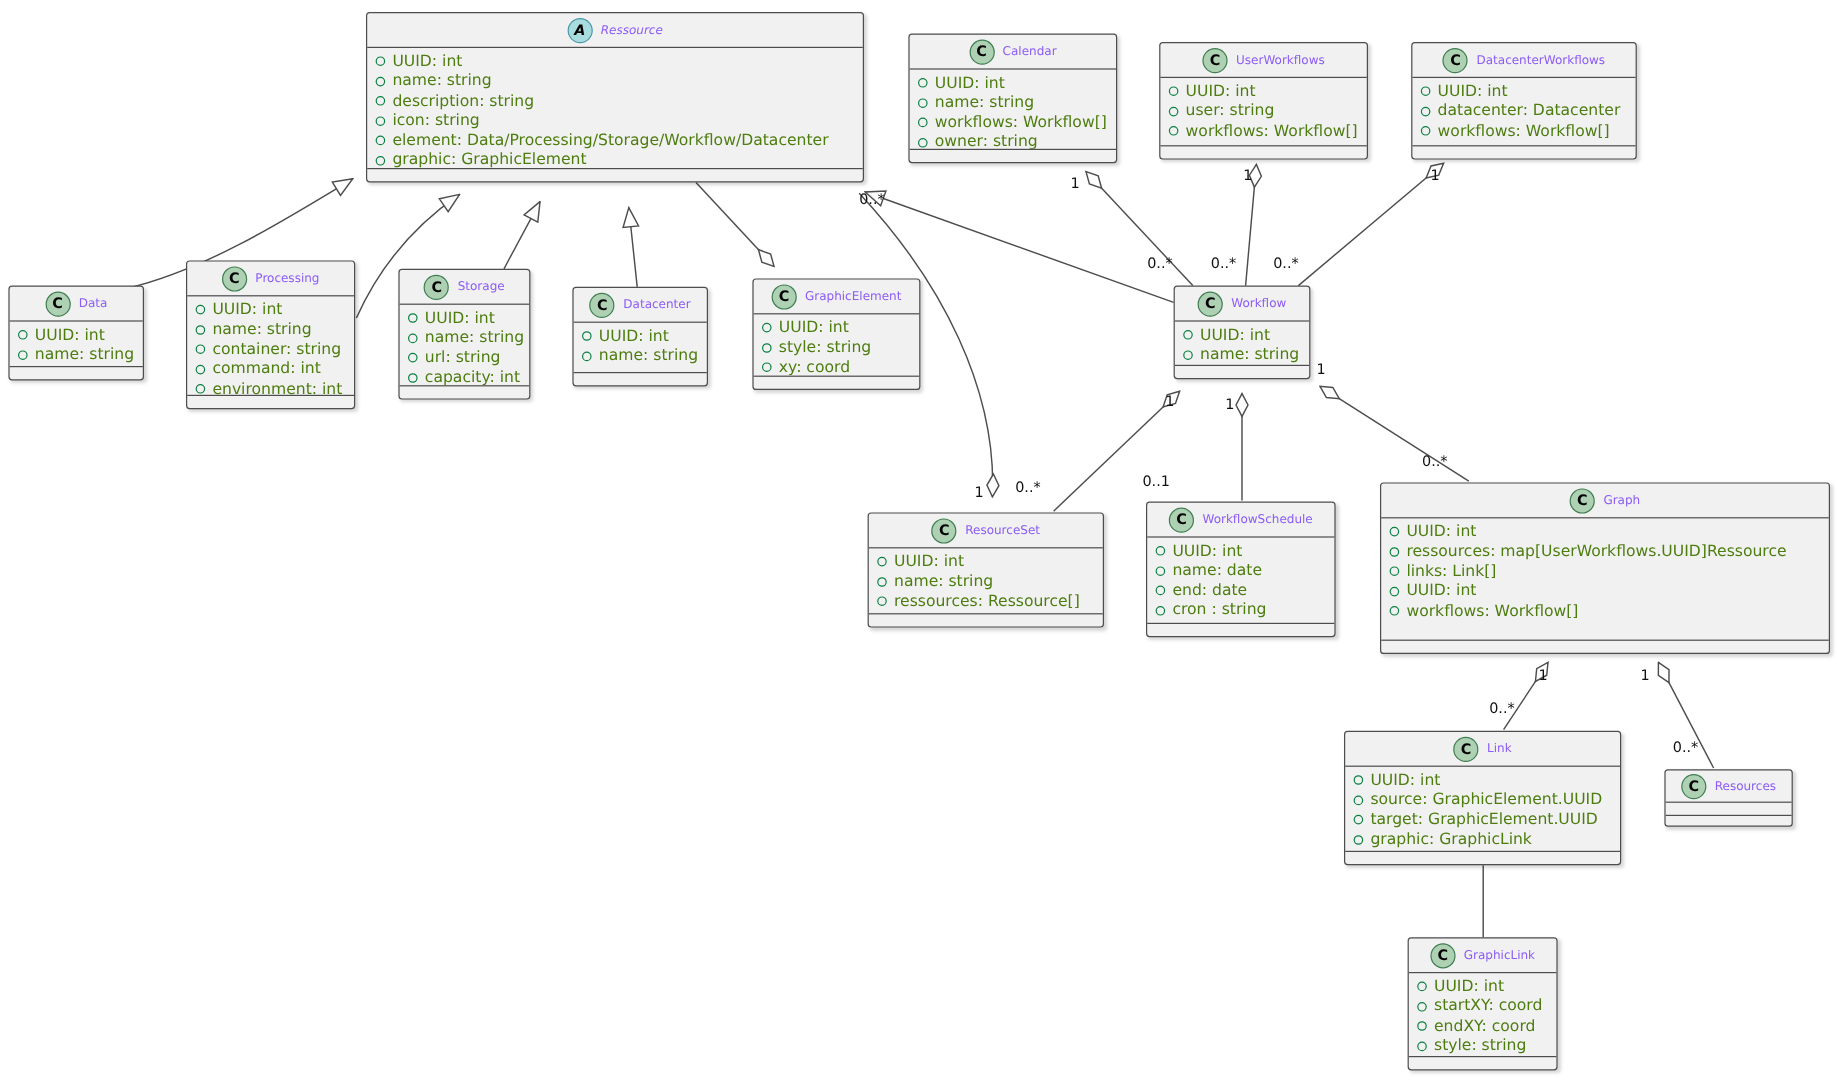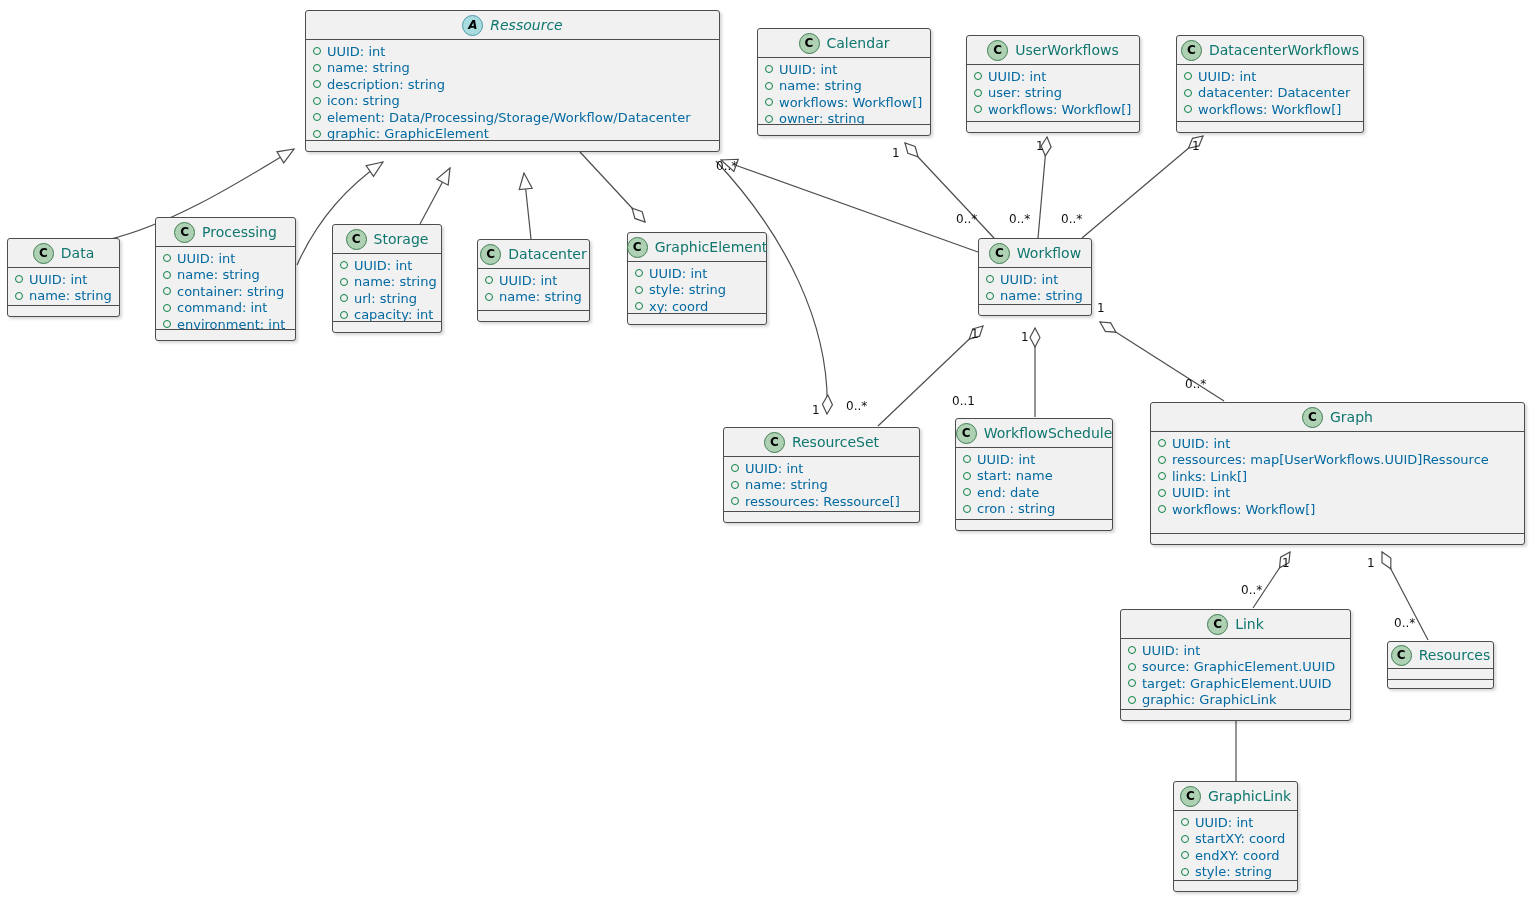--- a/index.html
+++ b/index.html
@@ -19,32 +19,32 @@
     height:28px;min-height:28px;display:flex;align-items:center;justify-content:center;
     gap:7px;padding:0 8px;white-space:nowrap;
   }
   .badge{
     width:19px;height:19px;min-width:19px;border-radius:50%;
     display:flex;align-items:center;justify-content:center;
     font-size:12px;font-weight:bold;color:#000;
   }
   .badge.kind-c{background:#ADD1B2;border:1px solid #3F7D52;}
   .badge.kind-a{background:#A9DCDF;border:1px solid #4A97A8;font-style:italic;}
-  .cname{font-size:14px;color:#0f766e;}
+  .cname{font-size:10px;color:#8b5cf6;}
   .cname.abstract{font-style:italic;}
   .fields{
     flex:1;border-top:1px solid #4D4D4D;padding:3px 7px 2px 7px;overflow:hidden;
   }
   .methods{height:10px;min-height:10px;border-top:1px solid #4D4D4D;}
   .row{display:flex;align-items:center;height:16.5px;white-space:nowrap;}
   .vis{
     width:6px;height:6px;min-width:6px;border-radius:50%;
     border:1.4px solid #0B8043;margin-right:6px;background:transparent;
   }
-  .ftxt{font-size:13px;color:#0369a1;}
+  .ftxt{font-size:13px;color:#4d7c0f;}
   .mult{
     position:absolute;font-size:12px;color:#111;white-space:nowrap;
     font-family:"DejaVu Sans", sans-serif;
   }
 </style>
 </head>
 <body>
 
 <div id="canvas">
 
@@ -340,21 +340,21 @@
       <span class="badge kind-c">C</span>
       <span class="cname">WorkflowSchedule</span>
     </div>
     <div class="fields">
         <div class="row">
           <span class="vis"></span>
           <span class="ftxt">UUID: int</span>
         </div>
         <div class="row">
           <span class="vis"></span>
-          <span class="ftxt">start: name</span>
+          <span class="ftxt">name: date</span>
         </div>
         <div class="row">
           <span class="vis"></span>
           <span class="ftxt">end: date</span>
         </div>
         <div class="row">
           <span class="vis"></span>
           <span class="ftxt">cron : string</span>
         </div>
       </div>

